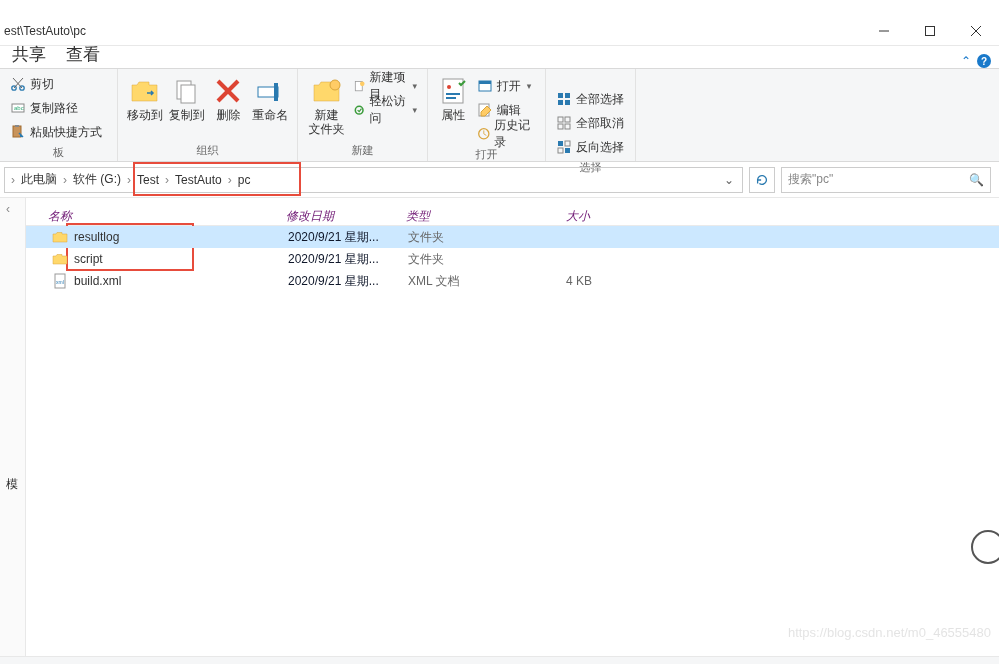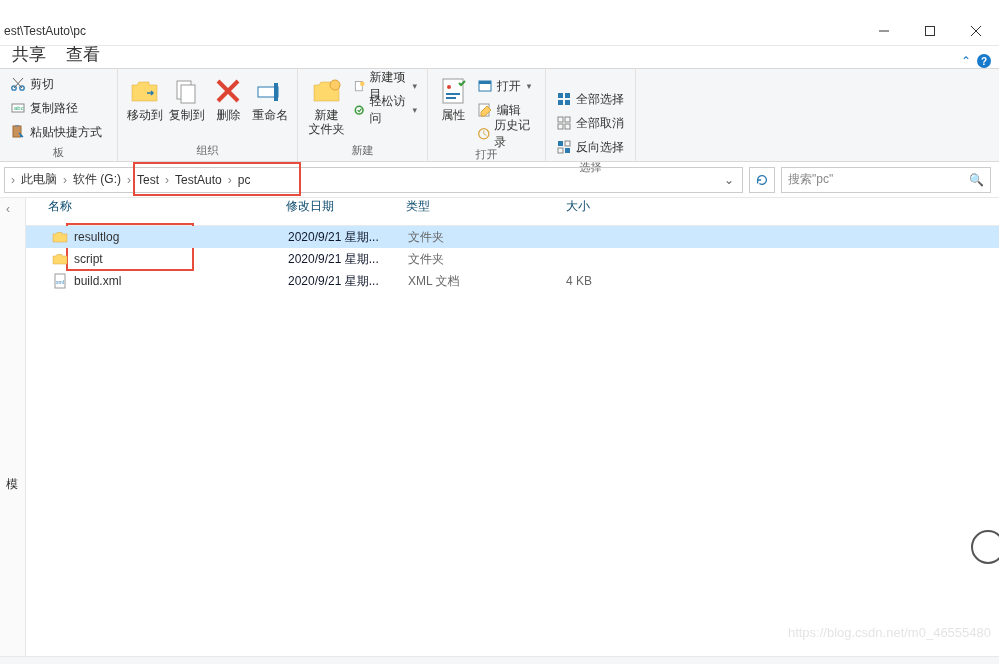--- a/index.html
+++ b/index.html
@@ -37,21 +37,21 @@
 .bc-dd { margin-left: auto; color: #666; padding: 0 4px; }
 .refresh { width: 26px; height: 26px; border: 1px solid #ccc; display: flex; align-items: center; justify-content: center; color: #1979ca; }
 .search { width: 210px; height: 26px; border: 1px solid #ccc; display: flex; align-items: center; padding: 0 6px; color: #888; }
 .search span:first-child { flex: 1; }
 
 .content { display: flex; height: calc(664px - 30px - 23px - 93px - 36px - 24px); }
 .leftpane { width: 26px; border-right: 1px solid #e8e8e8; background: #fafafa; position: relative; }
 .leftpane .arrow { position: absolute; top: 4px; left: 6px; color: #888; }
 .leftpane .txt { position: absolute; top: 278px; left: 6px; font-size: 12px; }
 .filelist { flex: 1; }
-.listhdr { height: 28px; display: flex; align-items: flex-start; border-bottom: 1px solid #eaeaea; font-size: 12px; color: #0c4a6e; }
+.listhdr { height: 28px; display: flex; align-items: flex-end; border-bottom: 1px solid #eaeaea; font-size: 12px; color: #701a75; font-style: italic; }
 .col-name { width: 260px; padding-left: 22px; }
 .col-date { width: 120px; }
 .col-type { width: 120px; }
 .col-size { width: 80px; text-align: right; padding-right: 16px; }
 .row { height: 22px; display: flex; align-items: center; font-size: 12px; position: relative; }
 .row.selected { background: #cce8ff; }
 .row .ico { width: 16px; height: 16px; margin-left: 26px; margin-right: 6px; }
 .row .name { flex: 0 0 214px; }
 .row .date { flex: 0 0 120px; color: #0f172a; }
 .row .type { flex: 0 0 120px; color: #666; }

